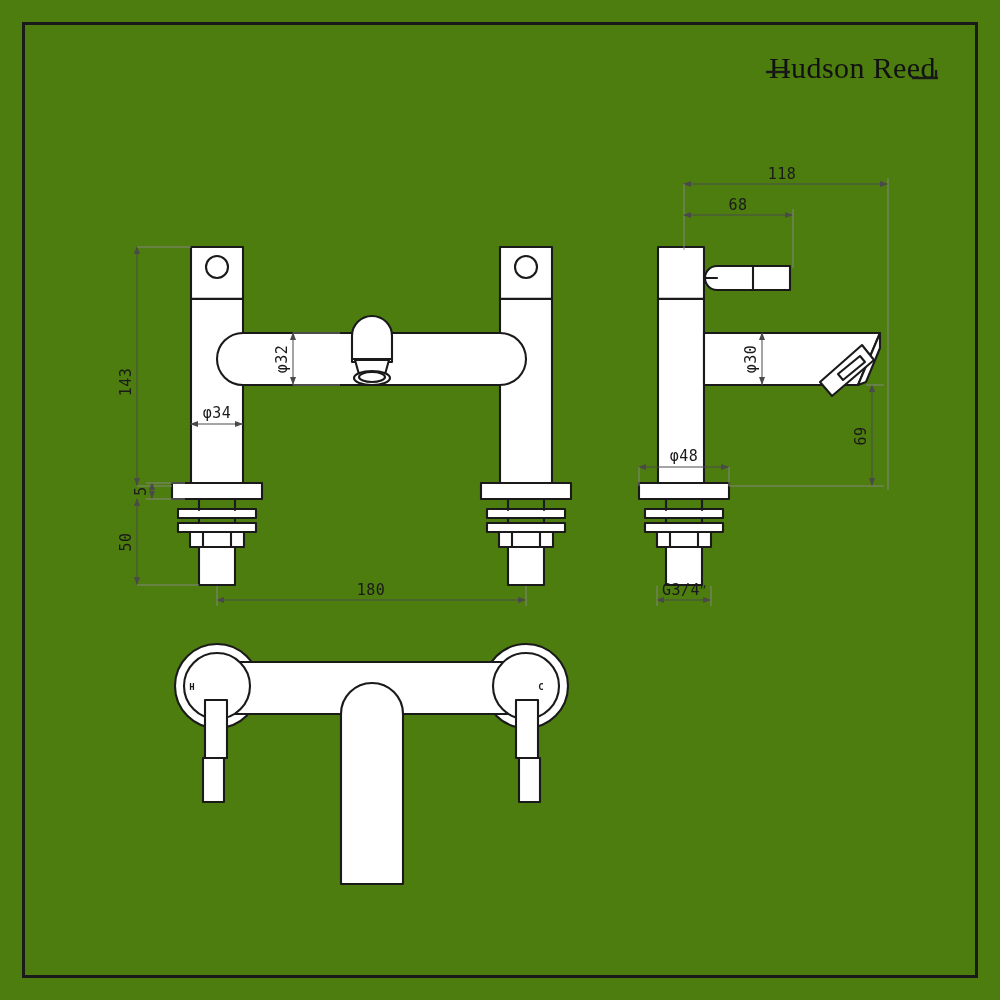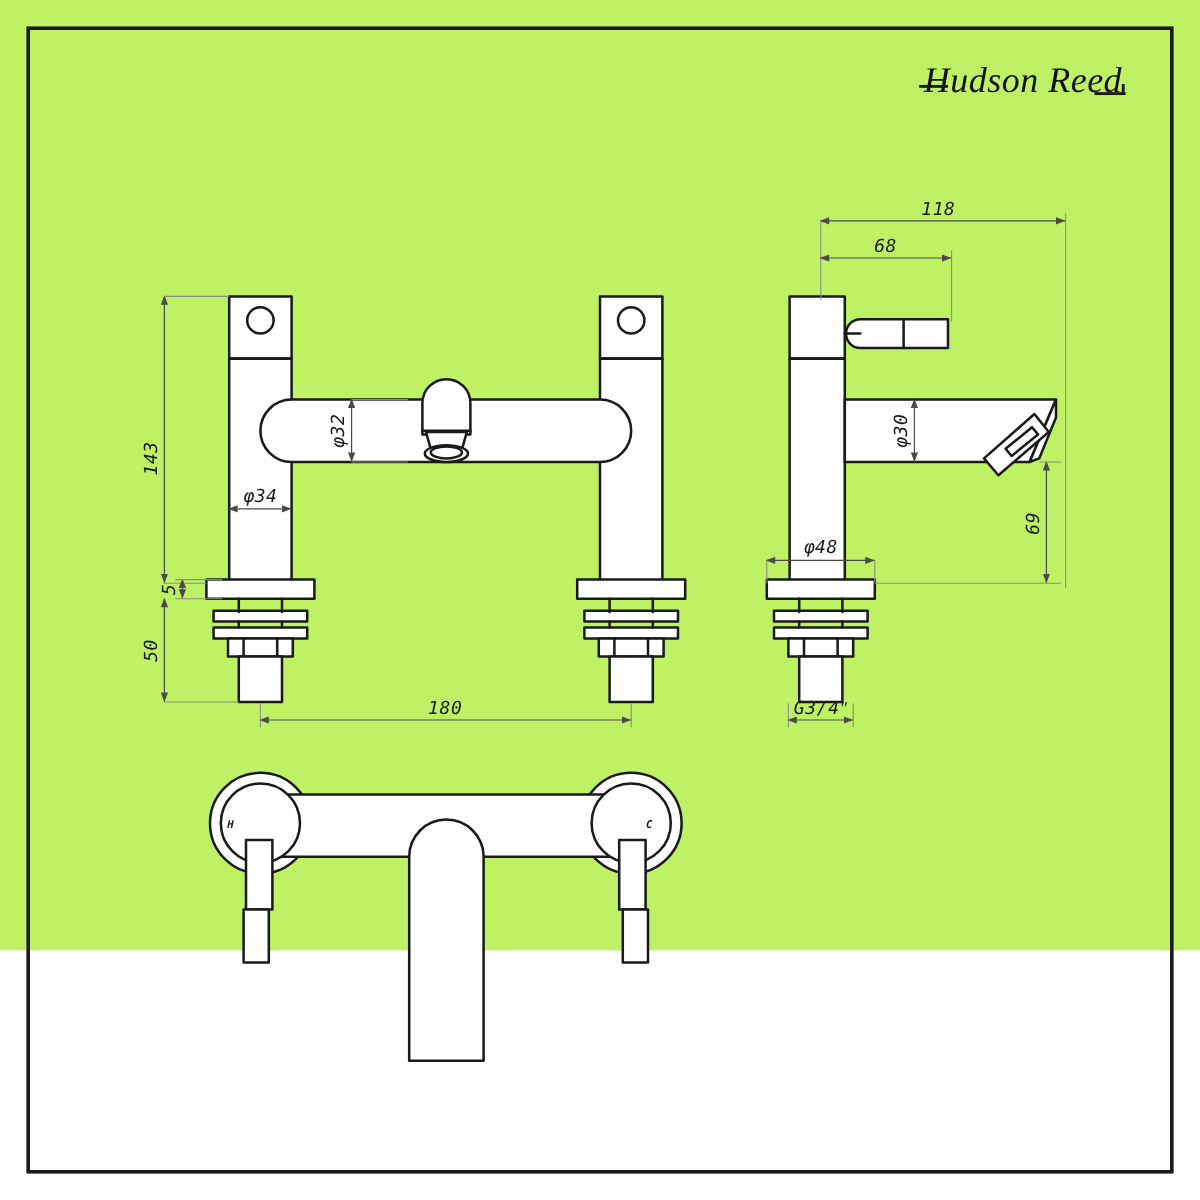--- a/index.html
+++ b/index.html
@@ -1,18 +1,18 @@
 <!DOCTYPE html>
 <html><head>
 <meta charset="utf-8">
 <style>
   html,body{margin:0;padding:0;background:#ffffff;}
   body{width:1000px;height:1000px;overflow:hidden;
        font-family:"Liberation Sans", sans-serif;}
-  #sheet{position:relative;width:1000px;height:792px;background:#bef264;font-style:italic;}
+  #sheet{position:relative;width:1000px;height:1000px;background:#4d7c0f;}
   #frame{position:absolute;left:22px;top:22px;width:956px;height:956px;
          border:3px solid #1a1a1a;box-sizing:border-box;}
   #logo{position:absolute;left:745px;top:42px;width:215px;height:52px;
         display:flex;align-items:center;justify-content:center;}
   #logo .logotext{font-family:"Liberation Serif", serif;font-size:30px;
         color:#111;letter-spacing:.4px;white-space:nowrap;}
   #drawing{position:absolute;left:0;top:0;width:1000px;height:1000px;}
 </style>
 </head>
 <body>

